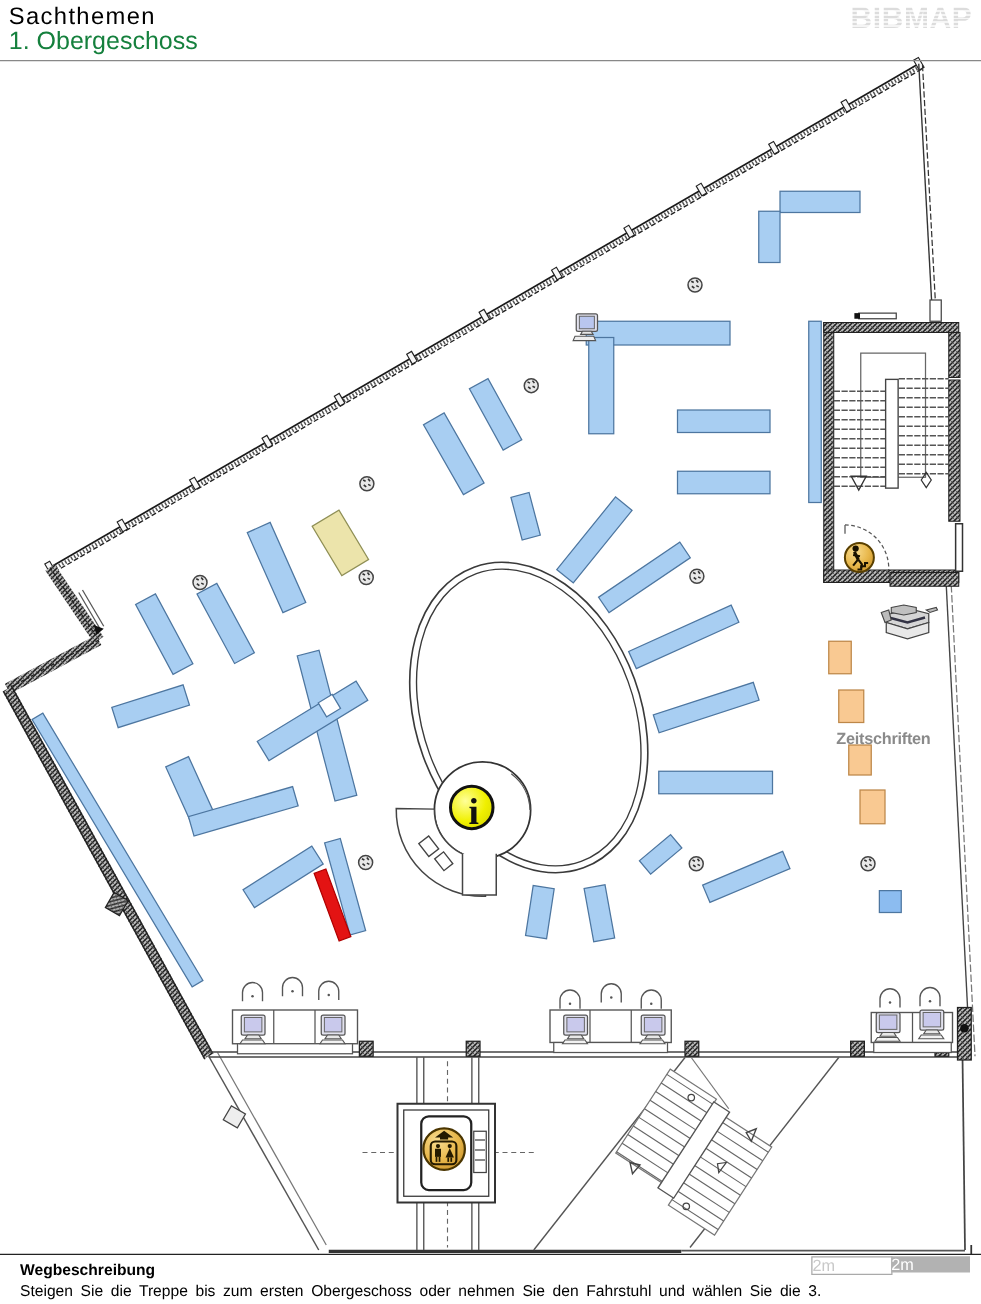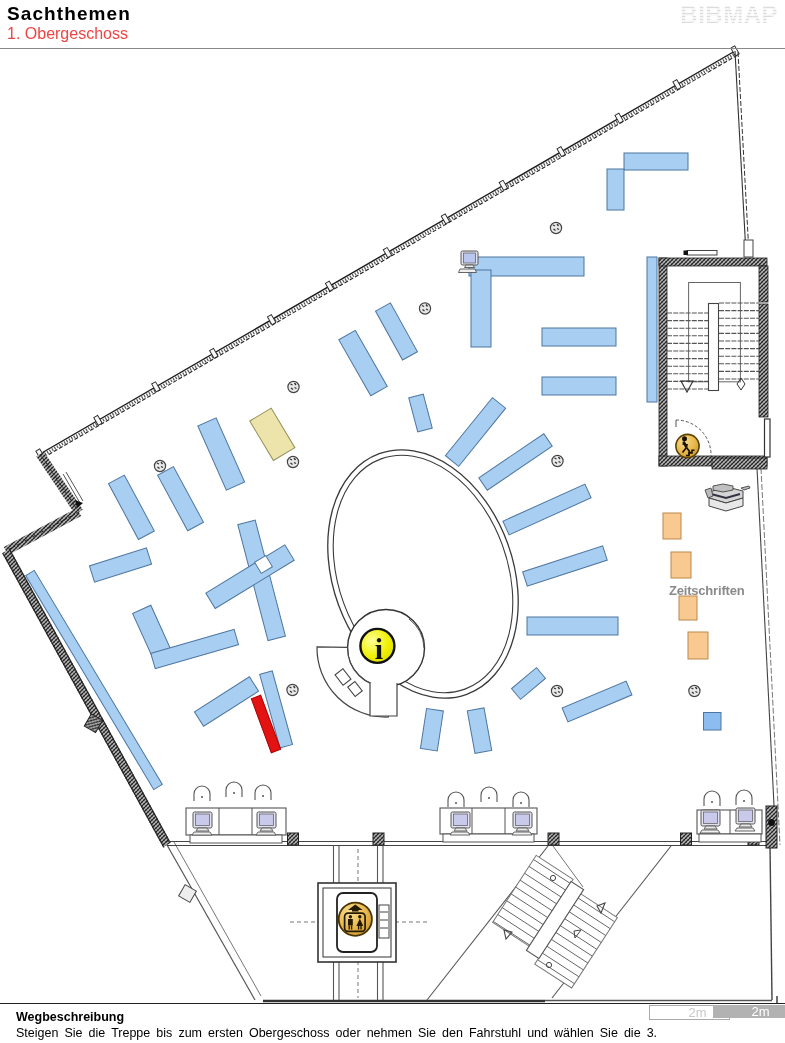--- a/index.html
+++ b/index.html
@@ -1,24 +1,24 @@
 <!DOCTYPE html>
 <html><head><meta charset="utf-8"><style>
 html,body{margin:0;padding:0;background:#fff;width:785px;height:1043px;overflow:hidden;font-family:"Liberation Sans", sans-serif;}
 #hdr{position:absolute;left:7px;top:3px;}
-#hdr h1{margin:0;font-size:19px;font-weight:bold;line-height:22px;letter-spacing:1.1px;}
-#hdr div{font-size:16px;line-height:17px;color:#ef4444;}
+#hdr h1{margin:0;font-size:19px;font-weight:normal;line-height:22px;letter-spacing:1.1px;}
+#hdr div{font-size:20px;line-height:17px;color:#15803d;}
 #logo{position:absolute;right:7px;top:1px;font-size:24px;font-weight:bold;letter-spacing:0.5px;color:transparent;background:repeating-linear-gradient(0deg,#dcdcdc 0 1.5px,#f5f5f5 1.5px 3px);-webkit-background-clip:text;background-clip:text;}
 #rule{position:absolute;left:0;top:48px;width:785px;border-top:1.2px solid #888;}
 #map{position:absolute;left:0;top:0;}
 #frule{position:absolute;left:0;top:1003px;width:785px;border-top:1.6px solid #222;}
 #ftr{position:absolute;left:16px;top:1007px;width:652px;}
 #ftr b{font-size:12.5px;}
 #ftr p{margin:1px 0 0 0;font-size:12.5px;text-align:justify;word-spacing:2.6px;}
-.sc{position:absolute;top:1005px;height:13px;width:63px;font-size:13px;line-height:13px;text-align:center;padding-left:16px;}
+.sc{position:absolute;top:1005px;height:13px;width:63px;font-size:13px;line-height:13px;}
 </style></head><body>
 <svg id="map" width="785" height="1043" viewBox="0 0 785 1043">
 <defs>
 <pattern id="hp" width="4" height="4" patternUnits="userSpaceOnUse">
 <rect width="4" height="4" fill="#b8b8b8"></rect>
 <path d="M0,4 L4,0 M-1,1 L1,-1 M3,5 L5,3" stroke="#1e1e1e" stroke-width="1.2"></path>
 <path d="M0,0 L4,4" stroke="#444" stroke-width="0.6"></path>
 </pattern>
 <radialGradient id="ygrad" cx="0.35" cy="0.35" r="0.8">
 <stop offset="0" stop-color="#ffff99"></stop>

